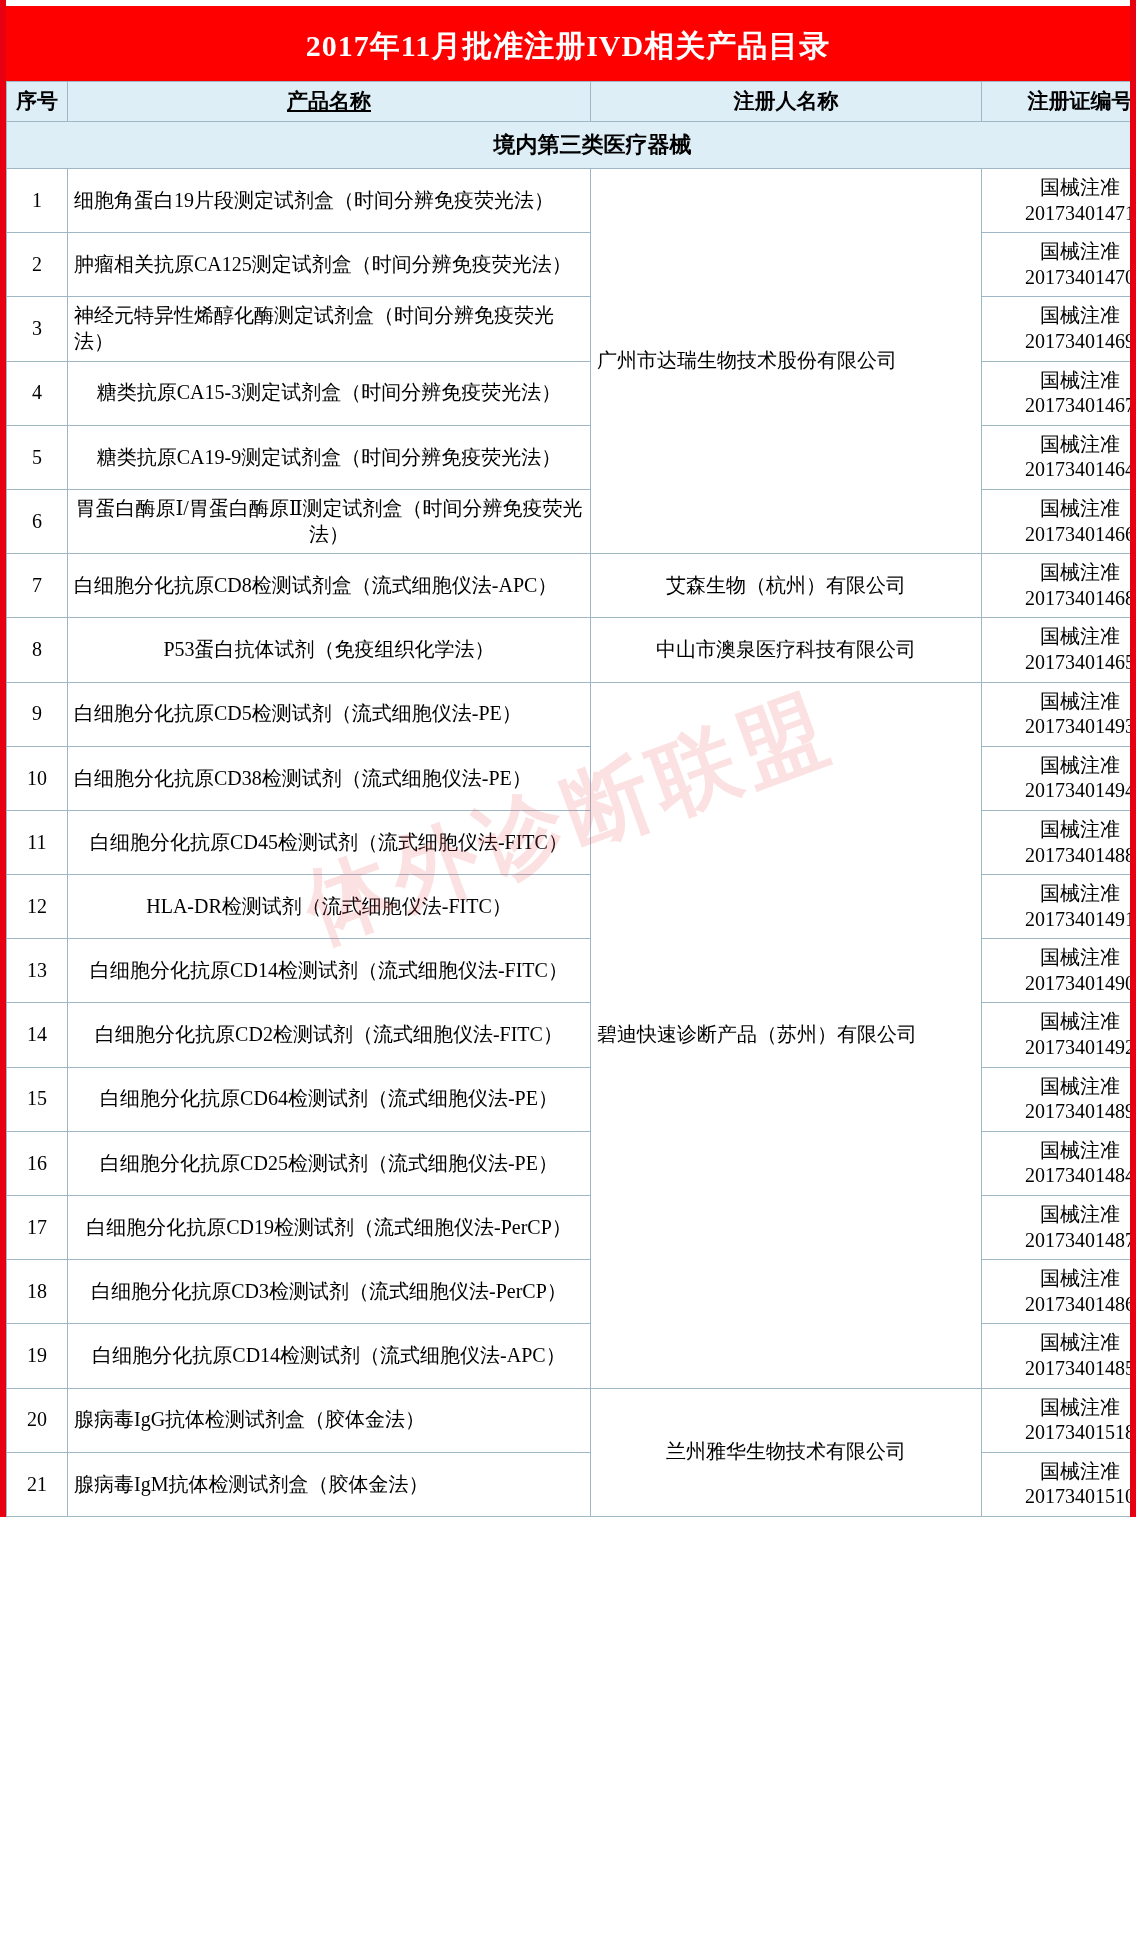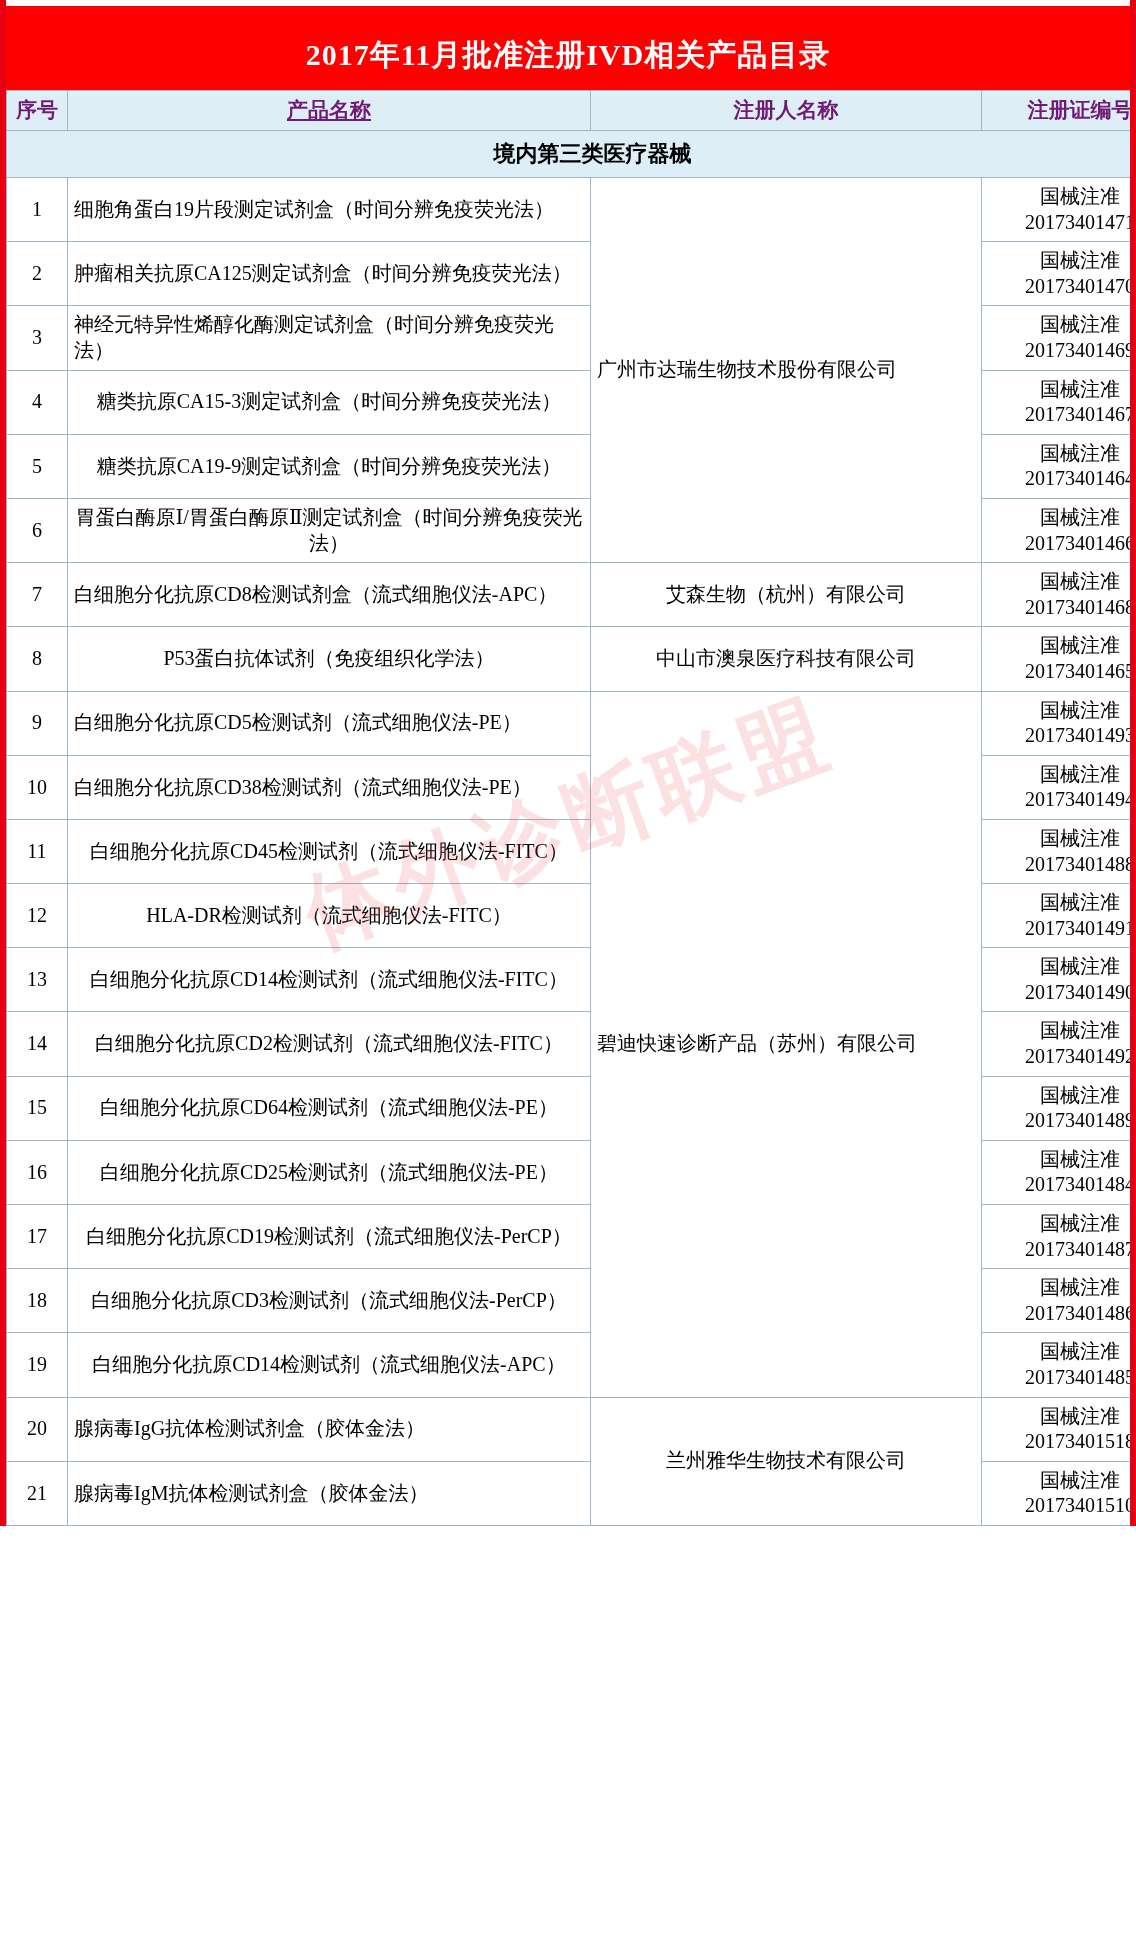--- a/index.html
+++ b/index.html
@@ -30,39 +30,39 @@
   .sidebar-left { left: 0; }
   .sidebar-right { right: 0; }
 
   .title-bar {
     background: #fe0000;
     color: #ffffff;
     text-align: center;
     font-size: 30px;
     font-weight: bold;
     letter-spacing: 1px;
-    padding: 32px 0 19px 0;
+    padding: 23px 0 19px 0;
     line-height: 1.1;
   }
 
   table.catalog {
     border-collapse: collapse;
     width: 1124px;
     table-layout: fixed;
     font-size: 20px;
   }
   table.catalog td, table.catalog th {
     border: 1px solid #9fb6c4;
     padding: 6px 6px;
     vertical-align: middle;
     line-height: 1.28;
   }
   thead th {
     background: #ddeef6;
-    color: #701a75;
+    color: #000000;
     font-weight: bold;
     text-align: center;
     font-size: 21px;
     padding: 8px 4px;
   }
   th.col-idx { width: 48px; }
   th.col-name { width: 510px; text-decoration: underline; }
   th.col-registrant { width: 378px; text-align: center; }
   th.col-cert { width: 184px; }
 

